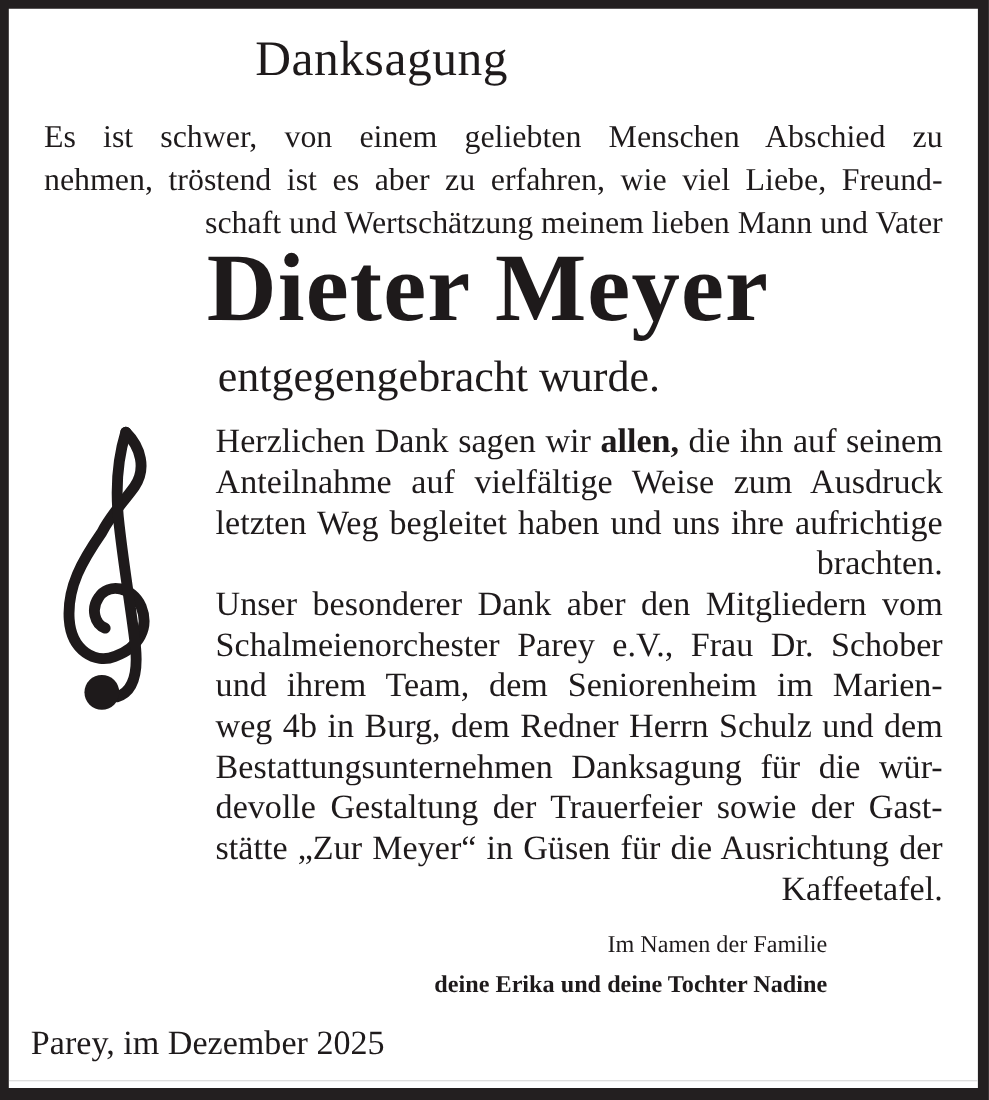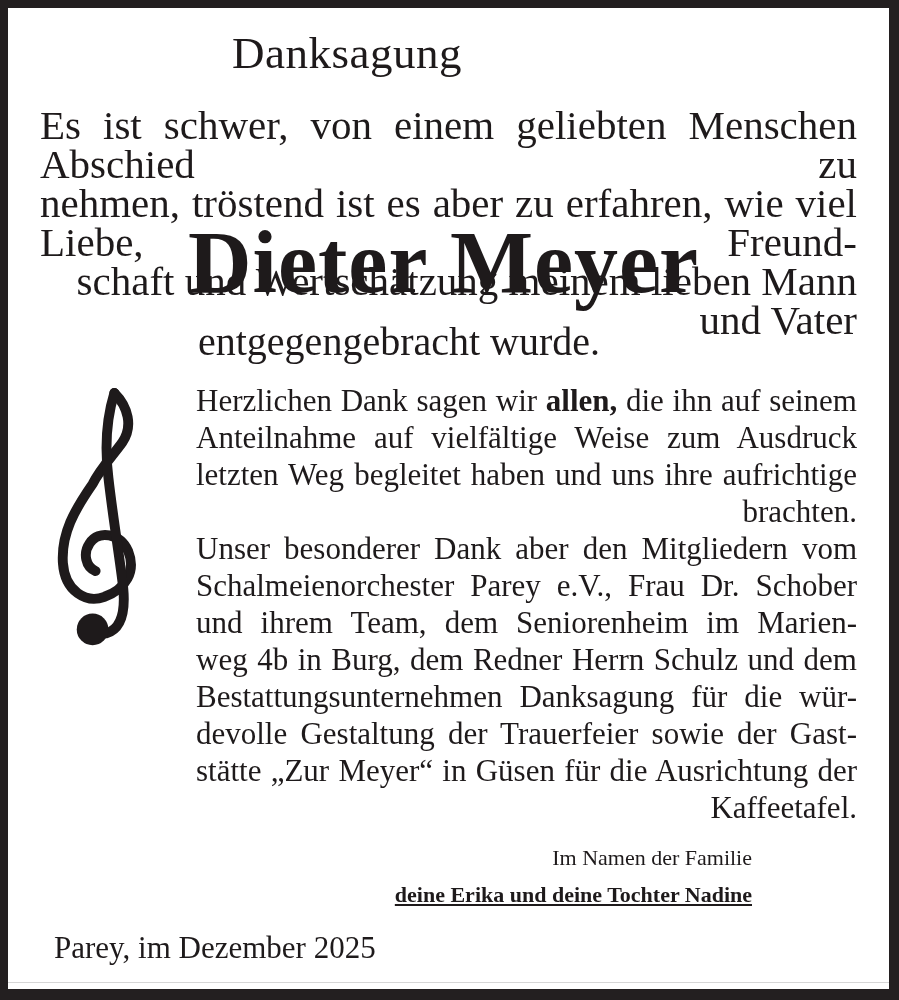--- a/index.html
+++ b/index.html
@@ -21,21 +21,21 @@
   }
   .abs{position:absolute;}
   .title{
     left:192px;top:19px;
     font-size:45px;line-height:52px;
     letter-spacing:0.5px;
     margin-left:32px;
   }
   .intro{
     left:32px;top:98px;width:817px;
-    font-size:41px;line-height:39px;
+    font-size:29px;line-height:39px;
   }
   .deceased-name{
     left:180px;top:211px;
     font-size:88px;line-height:88px;
     font-weight:bold;
     letter-spacing:1px;
     white-space:nowrap;
     text-align:center;
   }
   .subline{
@@ -46,23 +46,23 @@
     left:37px;top:375px;width:115px;height:287px;
   }
   .body-block{
     left:188px;top:374px;width:661px;
     font-size:31px;line-height:37px;
   }
   .closing{
     left:184px;top:831px;width:560px;
     font-size:22px;line-height:37px;
   }
-  .closing .tline:nth-child(2){font-weight:bold;text-decoration:underline;}
+  .closing .tline:nth-child(2){font-weight:bold;}
   .dateline{
-    left:46px;top:921px;
+    left:20px;top:921px;
     font-size:31px;line-height:37px;font-family:Liberation Serif, serif;
   }
   .tline{text-align:right;}
   .just{text-align:justify;text-align-last:justify;}
   .b{font-weight:bold;}
 </style>
 </head>
 <body>
 
 <div class="page">

